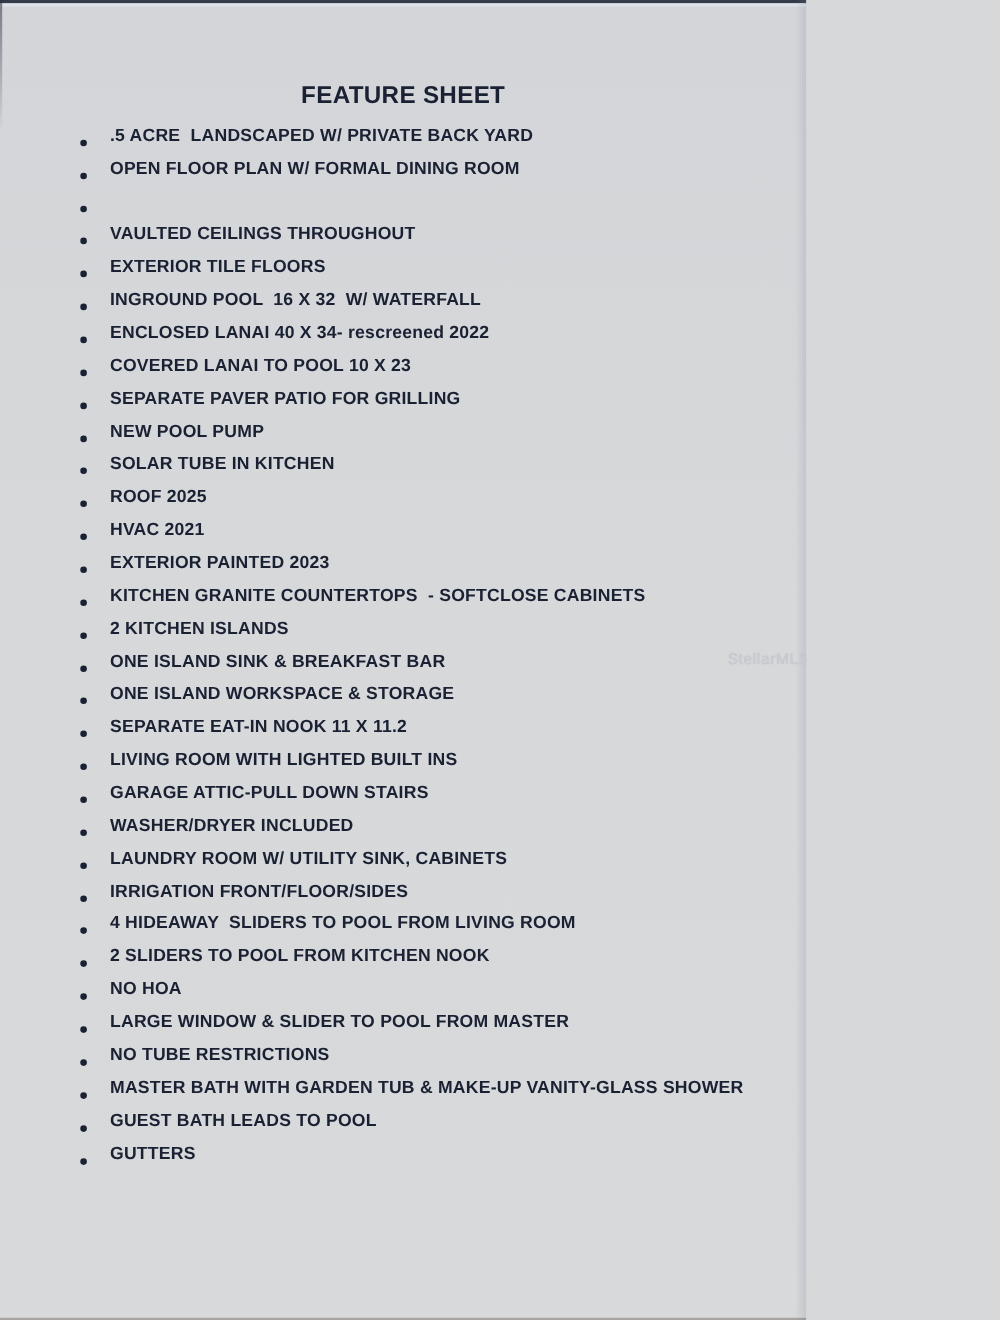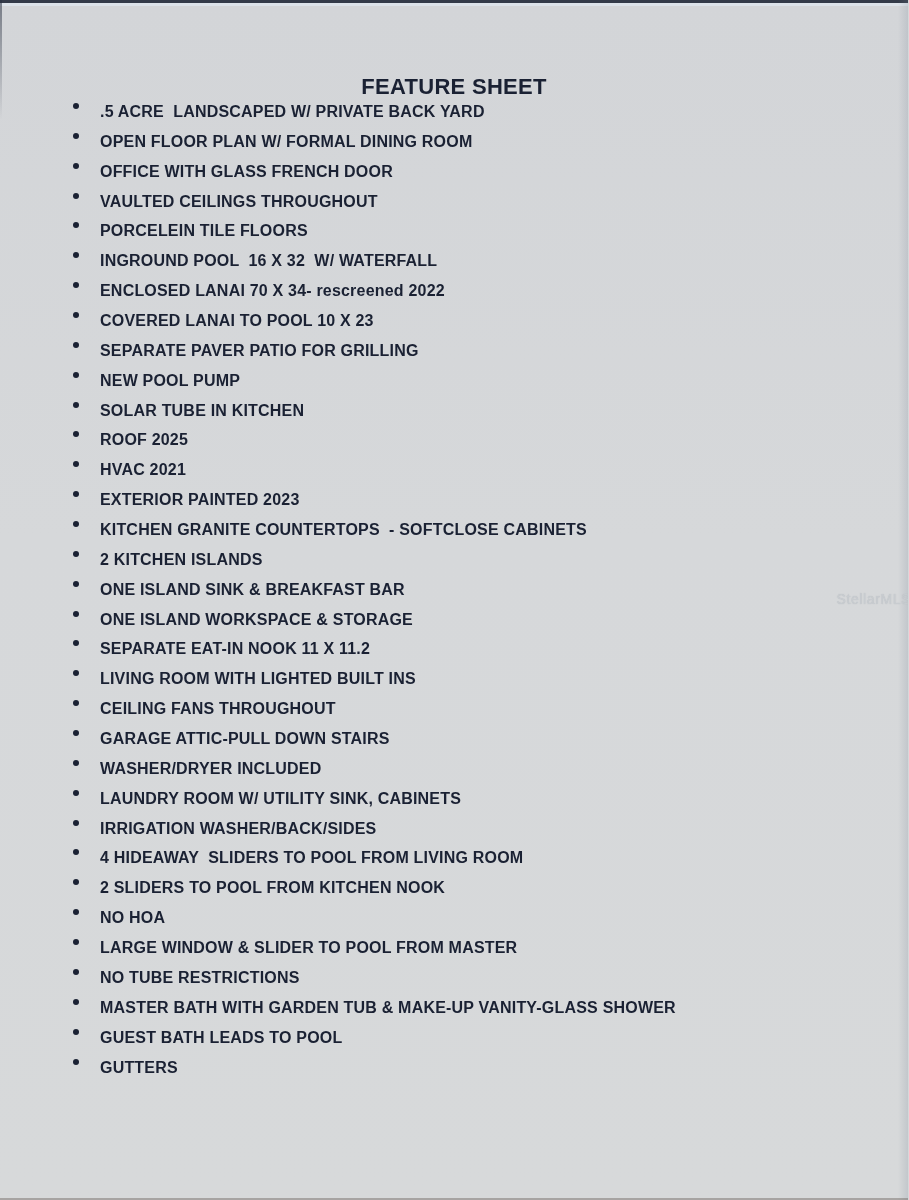--- a/index.html
+++ b/index.html
@@ -2,21 +2,21 @@
 <html><head>
 <meta charset="utf-8">
 <style>
   html, body {
     margin: 0;
     padding: 0;
     background: #d6d8da;
   }
   .page {
     position: relative;
-    width: 908px;
+    width: 733px;
     height: 1200px;
     overflow: hidden;
     background: linear-gradient(180deg, #d3d5d8 0%, #d6d8da 45%, #d7d9da 100%);
     font-family: "Liberation Sans", sans-serif;
   }
   
   .edge-top-dark {
     position: absolute; top: 0; left: 0; right: 0; height: 3px;
     background: #333a48;
   }
@@ -50,21 +50,21 @@
     position: absolute;
     top: 103px;
     left: 0; right: 0;
     list-style: none;
     margin: 0;
     padding: 0;
   }
   .feature-item {
     height: 29.86px;
     display: flex;
-    align-items: flex-start;
+    align-items: flex-end;
   }
   .bullet {
     flex: none;
     width: 6px;
     height: 6px;
     border-radius: 50%;
     background: #1a2133;
     margin-left: 73px;
     margin-right: 21px;
   }
@@ -101,37 +101,36 @@
       <li class="feature-item">
       <span class="bullet"></span>
       <span class="feature-text">.5 ACRE  LANDSCAPED W/ PRIVATE BACK YARD</span>
     </li>
       <li class="feature-item">
       <span class="bullet"></span>
       <span class="feature-text">OPEN FLOOR PLAN W/ FORMAL DINING ROOM</span>
     </li>
       <li class="feature-item">
       <span class="bullet"></span>
-      <span class="feature-text">OFFICE WITH GLASS FRENCH DOOR</span>
     </li>
       <li class="feature-item">
       <span class="bullet"></span>
       <span class="feature-text">VAULTED CEILINGS THROUGHOUT</span>
     </li>
       <li class="feature-item">
       <span class="bullet"></span>
-      <span class="feature-text">PORCELEIN TILE FLOORS</span>
+      <span class="feature-text">EXTERIOR TILE FLOORS</span>
     </li>
       <li class="feature-item">
       <span class="bullet"></span>
       <span class="feature-text">INGROUND POOL  16 X 32  W/ WATERFALL</span>
     </li>
       <li class="feature-item">
       <span class="bullet"></span>
-      <span class="feature-text">ENCLOSED LANAI 70 X 34- rescreened 2022</span>
+      <span class="feature-text">ENCLOSED LANAI 40 X 34- rescreened 2022</span>
     </li>
       <li class="feature-item">
       <span class="bullet"></span>
       <span class="feature-text">COVERED LANAI TO POOL 10 X 23</span>
     </li>
       <li class="feature-item">
       <span class="bullet"></span>
       <span class="feature-text">SEPARATE PAVER PATIO FOR GRILLING</span>
     </li>
       <li class="feature-item">
@@ -173,37 +172,33 @@
       <li class="feature-item">
       <span class="bullet"></span>
       <span class="feature-text">SEPARATE EAT-IN NOOK 11 X 11.2</span>
     </li>
       <li class="feature-item">
       <span class="bullet"></span>
       <span class="feature-text">LIVING ROOM WITH LIGHTED BUILT INS</span>
     </li>
       <li class="feature-item">
       <span class="bullet"></span>
-      <span class="feature-text">CEILING FANS THROUGHOUT</span>
-    </li>
-      <li class="feature-item">
-      <span class="bullet"></span>
       <span class="feature-text">GARAGE ATTIC-PULL DOWN STAIRS</span>
     </li>
       <li class="feature-item">
       <span class="bullet"></span>
       <span class="feature-text">WASHER/DRYER INCLUDED</span>
     </li>
       <li class="feature-item">
       <span class="bullet"></span>
       <span class="feature-text">LAUNDRY ROOM W/ UTILITY SINK, CABINETS</span>
     </li>
       <li class="feature-item">
       <span class="bullet"></span>
-      <span class="feature-text">IRRIGATION WASHER/BACK/SIDES</span>
+      <span class="feature-text">IRRIGATION FRONT/FLOOR/SIDES</span>
     </li>
       <li class="feature-item">
       <span class="bullet"></span>
       <span class="feature-text">4 HIDEAWAY  SLIDERS TO POOL FROM LIVING ROOM</span>
     </li>
       <li class="feature-item">
       <span class="bullet"></span>
       <span class="feature-text">2 SLIDERS TO POOL FROM KITCHEN NOOK</span>
     </li>
       <li class="feature-item">

